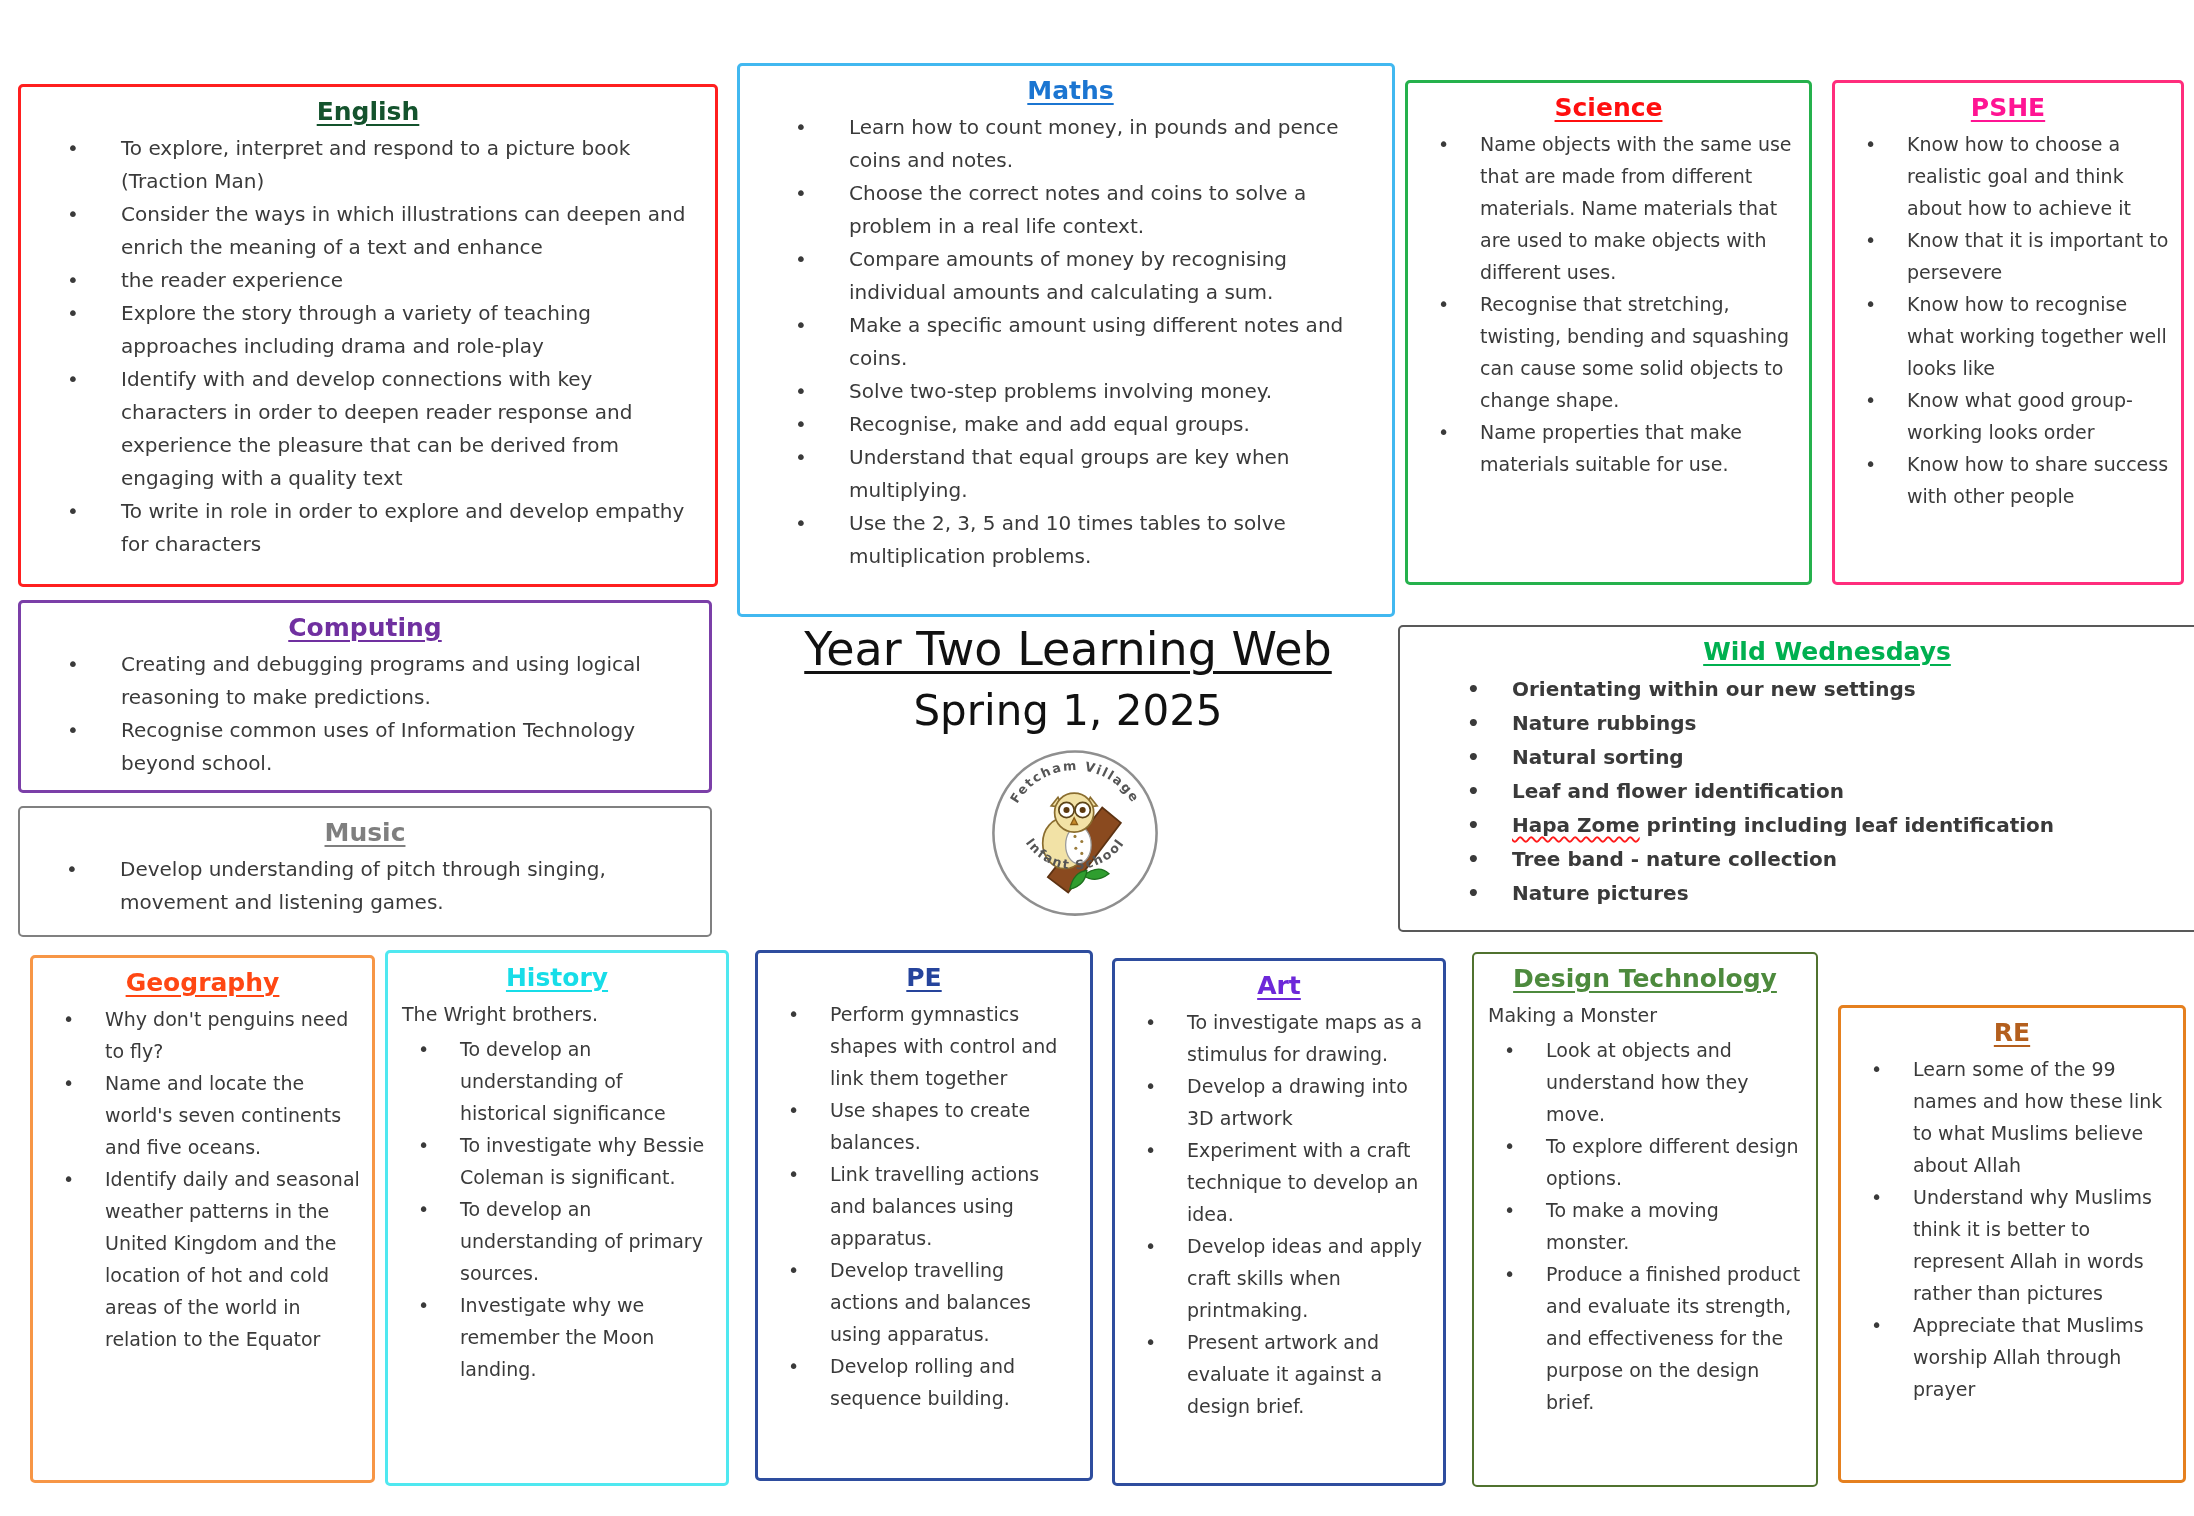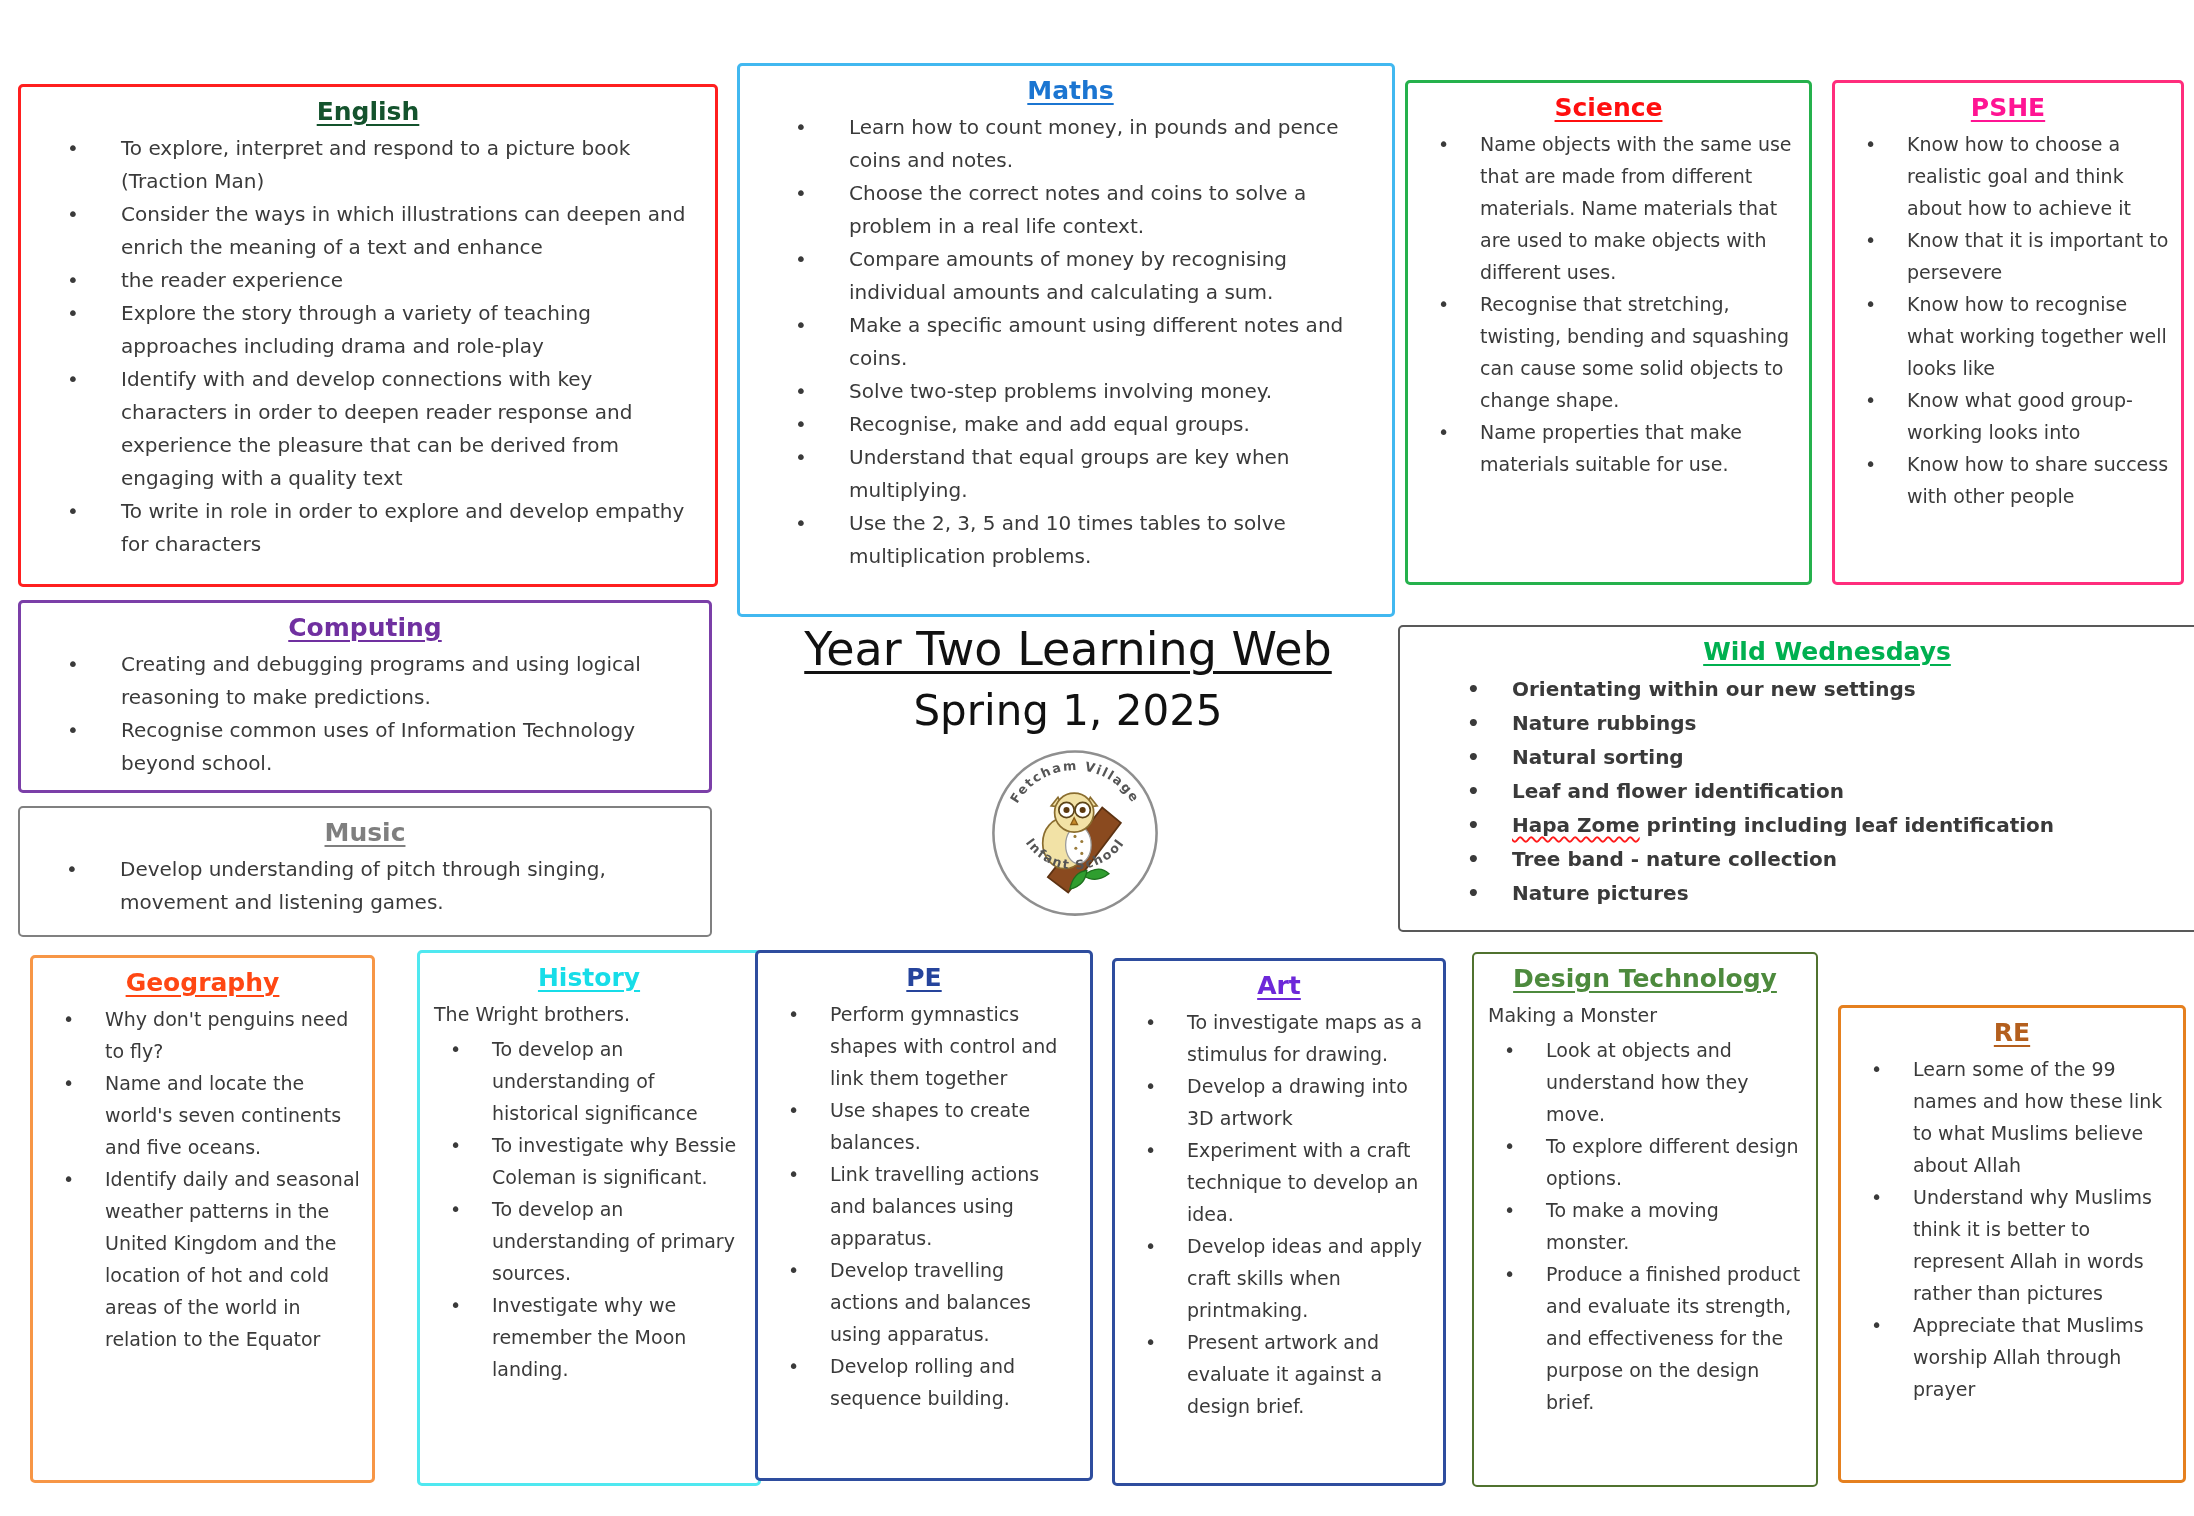--- a/index.html
+++ b/index.html
@@ -86,21 +86,21 @@
         <li>Name properties that make materials suitable for use.</li>
       </ul>
   </div>
 
   <div class="box bw3 narrow" id="box-pshe" style="border-color: rgb(255, 45, 124);">
     <h2 style="color: rgb(255, 20, 147);">PSHE</h2>
     <ul>
         <li>Know how to choose a realistic goal and think about how to achieve it</li>
         <li>Know that it is important to persevere</li>
         <li>Know how to recognise what working together well looks like</li>
-        <li>Know what good group-working looks into</li>
+        <li>Know what good group-working looks order</li>
         <li>Know how to share success with other people</li>
       </ul>
   </div>
 
   <div class="box bw3" id="box-computing" style="border-color: rgb(123, 63, 168);">
     <h2 style="color: rgb(112, 48, 160);">Computing</h2>
     <ul>
         <li>Creating and debugging programs and using logical reasoning to make predictions.</li>
         <li>Recognise common uses of Information Technology beyond school.</li>
       </ul>
@@ -169,21 +169,21 @@
 
   <div class="box bw3 narrow" id="box-geography" style="border-color: rgb(247, 150, 70);">
     <h2 style="color: rgb(255, 71, 19);">Geography</h2>
     <ul>
         <li>Why don't penguins need to fly?</li>
         <li>Name and locate the world's seven continents and five oceans.</li>
         <li>Identify daily and seasonal weather patterns in the United Kingdom and the location of hot and cold areas of the world in relation to the Equator</li>
       </ul>
   </div>
 
-  <div class="box bw3 narrow" id="box-history" style="border-color: rgb(79, 232, 240); margin-left: 32px;">
+  <div class="box bw3 narrow" id="box-history" style="border-color: rgb(79, 232, 240);">
     <h2 style="color: rgb(23, 221, 232);">History</h2>
     <p class="intro">The Wright brothers.</p>
     <ul>
         <li>To develop an understanding of historical significance</li>
         <li>To investigate why Bessie Coleman is significant.</li>
         <li>To develop an understanding of primary sources.</li>
         <li>Investigate why we remember the Moon landing.</li>
       </ul>
   </div>
 

